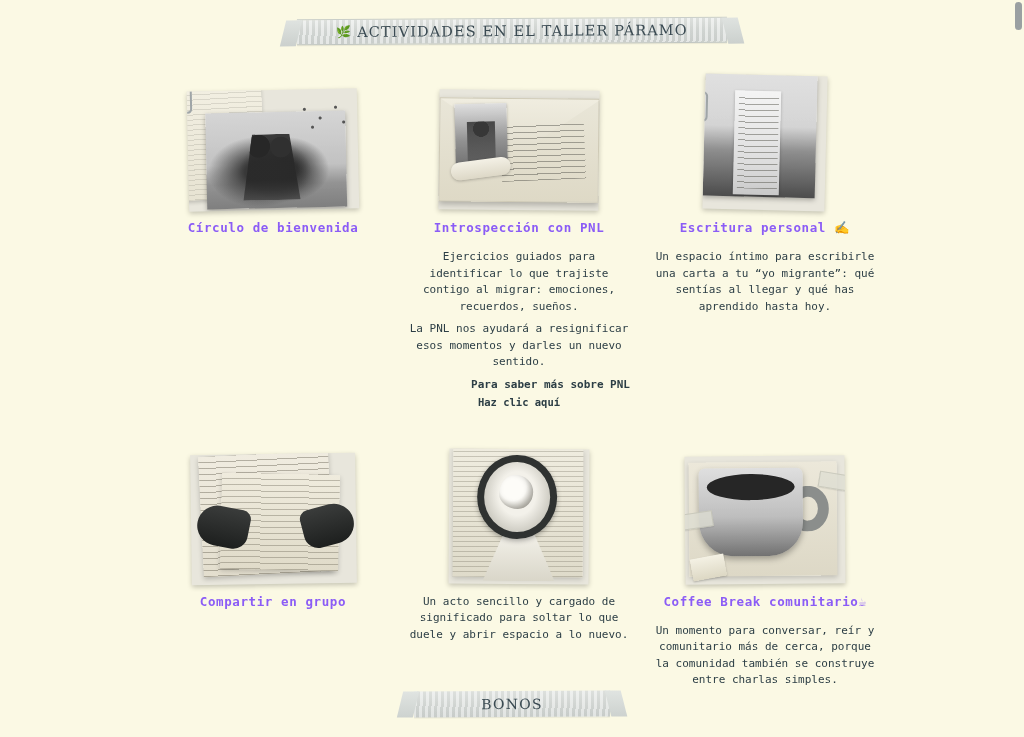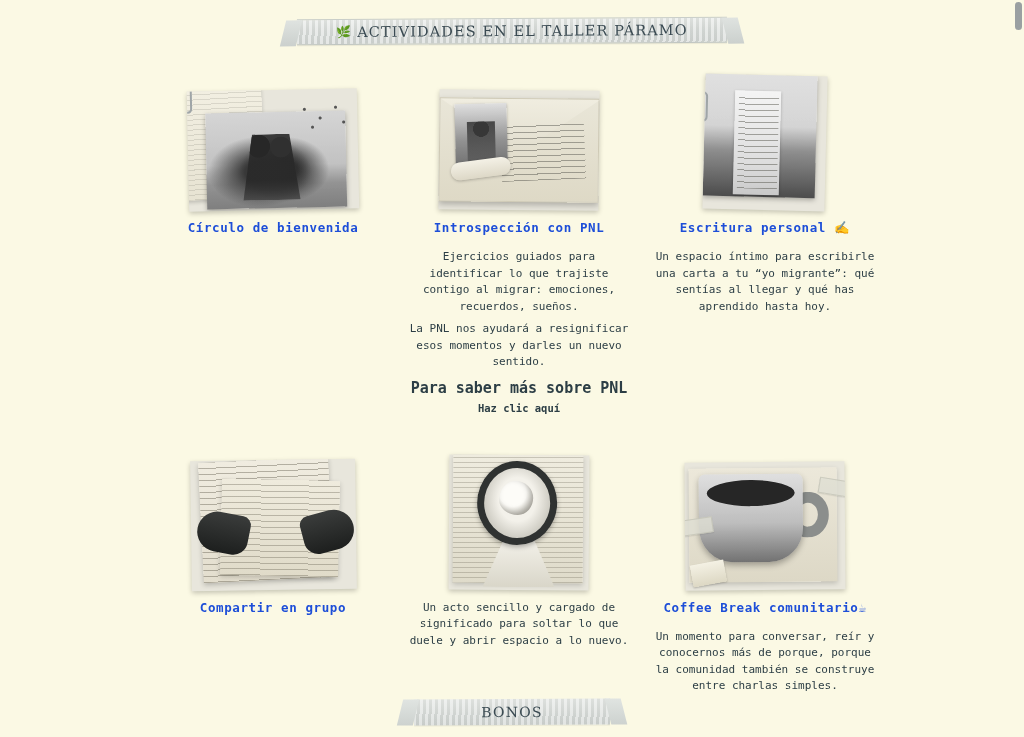--- a/index.html
+++ b/index.html
@@ -98,34 +98,35 @@
     display: flex;
     align-items: flex-end;
     justify-content: center;
     margin-bottom: 10px;
     position: relative;
   }
   .card-title {
     font-size: 12.5px;
     font-weight: bold;
     letter-spacing: .6px;
-    color: #1d4ed8;
+    color: #8b5cf6;
     margin-bottom: 14px;
   }
   .card-body {
     font-size: 11px;
     line-height: 1.5;
     color: #2c3e45;
     padding: 0 6px;
   }
   .card-body p { margin: 0 0 6px 0; }
   .card-strong {
     font-weight: bold;
-    font-size: 15px;
+    font-size: 11px;
     margin-top: 4px;
+    text-align: right;
   }
   .card-link {
     display: inline-block;
     margin-top: 2px;
     font-size: 10.5px;
     font-weight: bold;
     color: #2c3e45;
     text-decoration: none;
   }
   .row2 { margin-top: 22px; }
@@ -349,21 +350,21 @@
     position:absolute; left: 6px; bottom: 6px; width: 34px; height: 22px;
     background: linear-gradient(180deg,#f4f1e4,#ddd8c4);
     transform: rotate(-10deg);
     box-shadow: 0 1px 2px rgba(0,0,0,.2);
     z-index: 4;
   }
 
   
   .bonos-wrap {
     position: absolute;
-    bottom: 12px;
+    bottom: 20px;
     left: 0; width: 1024px;
     display: flex; justify-content: center;
   }
   .bonos {
     position: relative;
     width: 196px;
     height: 26px;
     background:
       repeating-linear-gradient(92deg, rgba(255,255,255,.4) 0 3px, rgba(0,0,0,.03) 3px 6px),
       linear-gradient(180deg,#e4e7e4 0%, #d8dcd9 50%, #cdd2cf 100%);
@@ -476,21 +477,21 @@
         <div class="bgp"></div>
         <div class="tape" style="left:-6px;top:56px;width:34px;height:16px;transform:rotate(-8deg);"></div>
         <div class="tape" style="right:-8px;top:18px;width:34px;height:16px;transform:rotate(10deg);"></div>
         <div class="handle"></div>
         <div class="cup bw"></div>
         <div class="sugar"></div>
       </div>
     </div>
     <div class="card-title">Coffee Break comunitario☕</div>
     <div class="card-body">
-      <p>Un momento para conversar, reír y conocernos más de porque, porque la comunidad también se construye entre charlas simples.</p>
+      <p>Un momento para conversar, reír y comunitario más de cerca, porque la comunidad también se construye entre charlas simples.</p>
     </div>
   </div>
 
 </div>
 
 <div class="bonos-wrap">
   <div class="bonos">
     <span class="bonos-title">BONOS</span>
   </div>
 </div>

